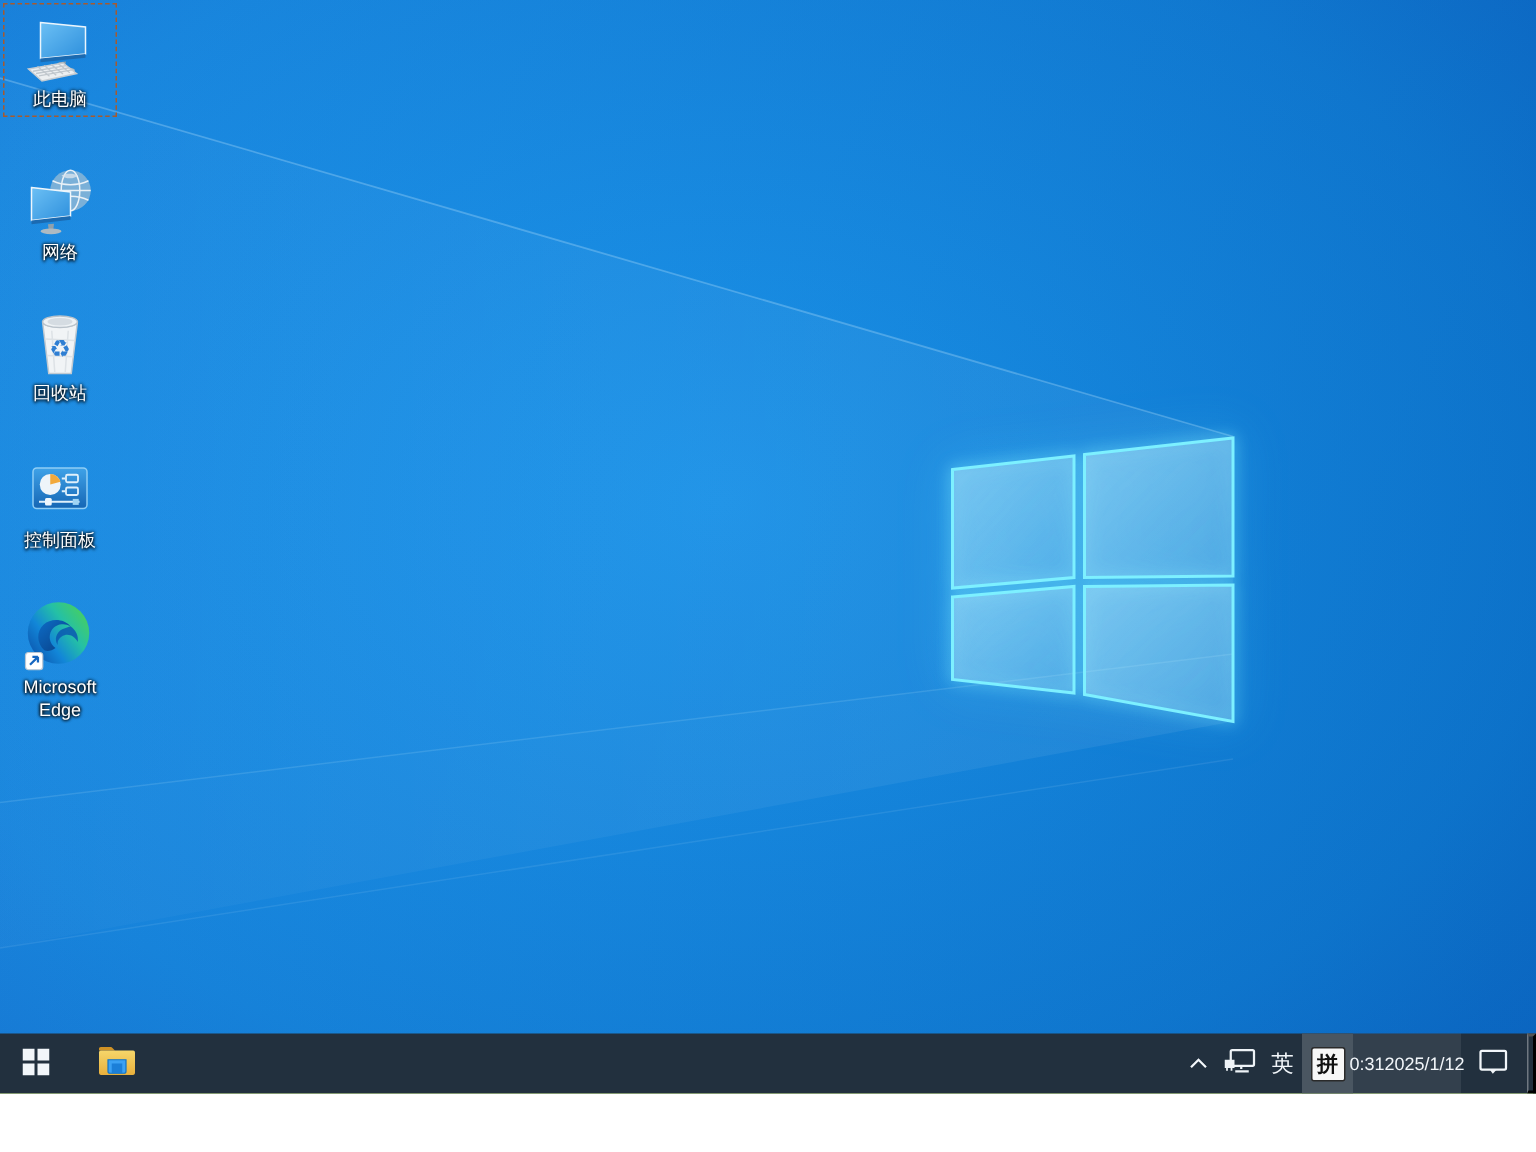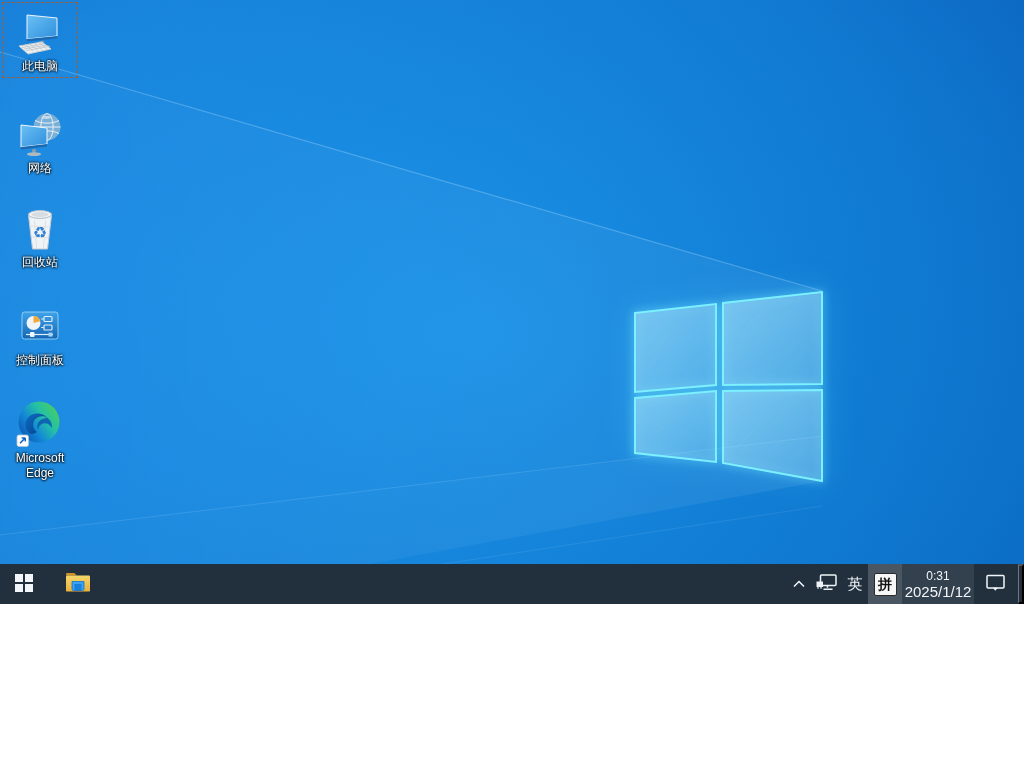--- a/index.html
+++ b/index.html
@@ -1,17 +1,17 @@
 <!DOCTYPE html>
 <html><head>
 <meta charset="utf-8">
 <style>
   html,body{margin:0;padding:0;}
   body{width:1024px;height:768px;overflow:hidden;font-family:"Liberation Sans","DejaVu Sans",sans-serif;}
-  .stage{position:relative;width:1024px;height:604px;overflow:hidden;background:#4d7c0f;}
+  .stage{position:relative;width:1024px;height:729px;overflow:hidden;background:#4d7c0f;}
 
   
   .desktop{
     position:absolute;left:0;top:0;width:1024px;height:728px;
     background:
       linear-gradient(105deg, rgba(255,255,255,0.05) 0%, rgba(0,10,70,0.14) 96%),
       radial-gradient(1250px 900px at 47% 46%, #1598f2 0%, #0e82de 45%, #0b64c9 75%, #0a51b4 100%);
   }
   .wallpaper-svg{position:absolute;left:0;top:0;pointer-events:none;}
   .logo-glow{filter:drop-shadow(0 0 5px rgba(130,240,255,0.85)) drop-shadow(0 0 16px rgba(90,220,255,0.4));}
@@ -45,23 +45,23 @@
     background:transparent;border:none;padding:0;cursor:pointer;color:#f2f6fa;
   }
   .tray-chevron{width:26px;}
   .tray-net{width:30px;}
   .tray-lang{width:26px;font-size:15px;}
   .tray-ime{width:34px;background:#4a5661;}
   .ime-box{
     width:21px;height:21px;background:#f7f7f7;border:1px solid #2a2a2a;border-radius:2px;
     color:#111;font-size:14px;line-height:21px;text-align:center;font-weight:bold;
   }
-  .tray-clock{width:72px;background:rgba(255,255,255,0.08);flex-direction:column;line-height:15px;}
+  .tray-clock{width:72px;background:rgba(255,255,255,0.08);flex-direction:row;line-height:15px;}
   .tray-clock .t{font-size:12px;}
-  .tray-clock .d{font-size:15px;}
+  .tray-clock .d{font-size:12px;}
   .tray-action{width:44px;}
   .show-desktop{width:6px;height:40px;border-left:1px solid rgba(255,255,255,0.35);background:transparent;padding:0;cursor:pointer;}
 </style>
 </head>
 <body>
 
 <div class="stage">
 
   <div class="desktop">
 

